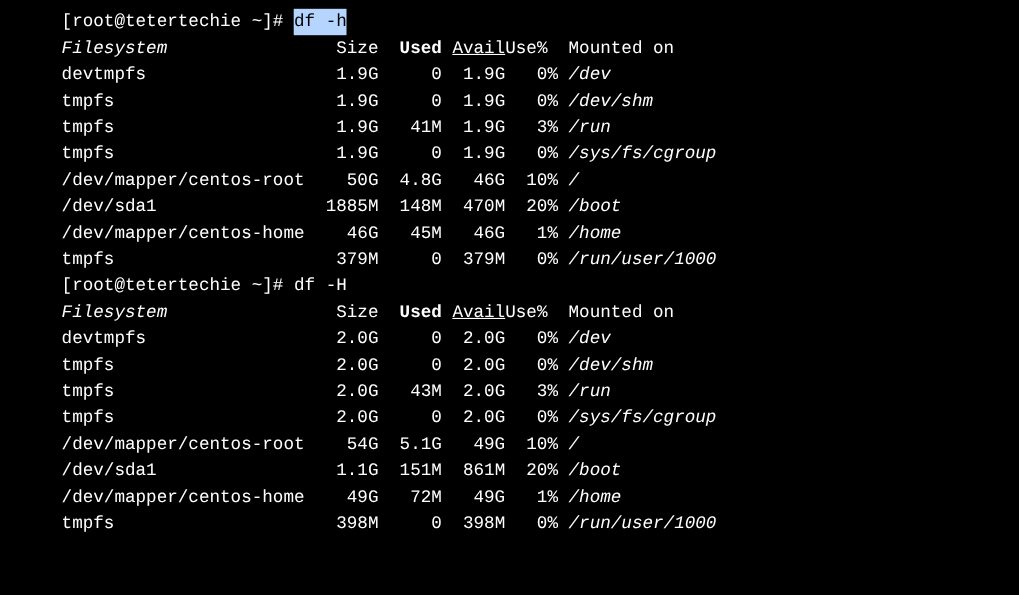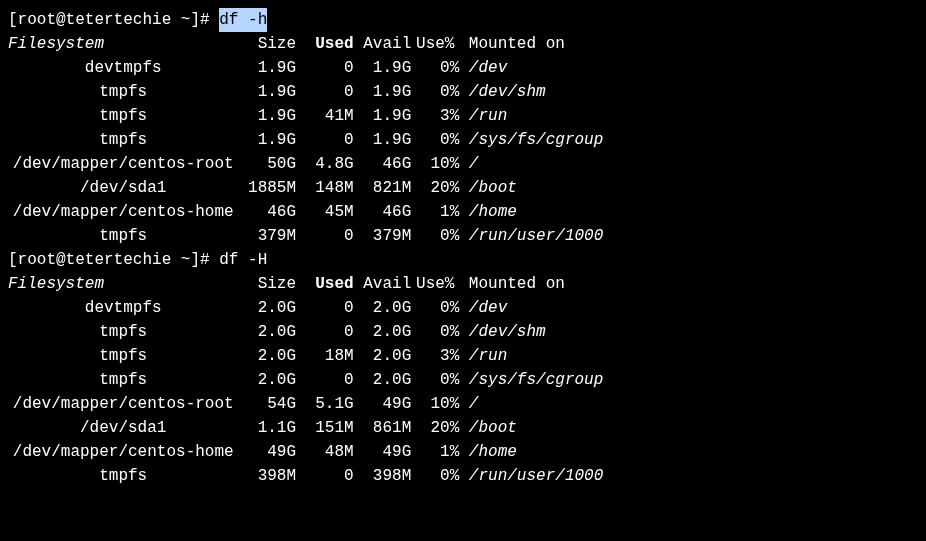--- a/index.html
+++ b/index.html
@@ -14,58 +14,59 @@
       font-size: 16px;
       line-height: 1.5;
       padding: 8px;
       width: 926px;
       height: 541px;
       overflow: hidden;
     }
     .line {
       white-space: pre;
       display: flex;
+      margin-left: 48px;
     }
     .prompt-line {
       display: flex;
     }
     .highlight {
       background: #b5d5ff;
       color: #000;
     }
-    .col-fs   { display: inline-block; width: 24ch; text-align: center; }
+    .col-fs   { display: inline-block; width: 24ch; text-align: left; }
     .col-size { display: inline-block; width: 6ch;  text-align: right; }
     .col-used { display: inline-block; width: 6ch;  text-align: right; }
     .col-avail{ display: inline-block; width: 6ch;  text-align: right; }
     .col-usep { display: inline-block; width: 5ch;  text-align: right; }
     .col-mnt  { display: inline-block; padding-left: 1ch; text-align: center; font-style: italic; }
     .hdr-fs   { display: inline-block; width: 24ch; text-align: left; font-style: italic; }
     .hdr-size { display: inline-block; width: 6ch;  text-align: right; }
     .hdr-used { display: inline-block; width: 6ch;  text-align: right; font-weight: bold; }
-    .hdr-avail{ display: inline-block; width: 6ch;  text-align: right; }
-    .hdr-usep { display: inline-block; width: 5ch;  text-align: center; }
+    .hdr-avail{ display: inline-block; width: 6ch;  text-align: right; text-decoration: underline; }
+    .hdr-usep { display: inline-block; width: 5ch;  text-align: left; }
     .hdr-mnt  { display: inline-block; padding-left: 1ch; text-align: center; }
   </style>
 </head>
 <body>
 
 <div id="terminal">
     <div class="line prompt-line"><span>[root@tetertechie ~]# </span><span class="highlight">df -h</span></div>
     <div class="line"><span class="hdr-fs">Filesystem</span><span class="hdr-size">Size</span><span class="hdr-used">Used</span><span class="hdr-avail">Avail</span><span class="hdr-usep">Use%</span><span class="hdr-mnt">Mounted on</span></div>
     <div class="line"><span class="col-fs">devtmpfs</span><span class="col-size">1.9G</span><span class="col-used">0</span><span class="col-avail">1.9G</span><span class="col-usep">0%</span><span class="col-mnt">/dev</span></div>
     <div class="line"><span class="col-fs">tmpfs</span><span class="col-size">1.9G</span><span class="col-used">0</span><span class="col-avail">1.9G</span><span class="col-usep">0%</span><span class="col-mnt">/dev/shm</span></div>
     <div class="line"><span class="col-fs">tmpfs</span><span class="col-size">1.9G</span><span class="col-used">41M</span><span class="col-avail">1.9G</span><span class="col-usep">3%</span><span class="col-mnt">/run</span></div>
     <div class="line"><span class="col-fs">tmpfs</span><span class="col-size">1.9G</span><span class="col-used">0</span><span class="col-avail">1.9G</span><span class="col-usep">0%</span><span class="col-mnt">/sys/fs/cgroup</span></div>
     <div class="line"><span class="col-fs">/dev/mapper/centos-root</span><span class="col-size">50G</span><span class="col-used">4.8G</span><span class="col-avail">46G</span><span class="col-usep">10%</span><span class="col-mnt">/</span></div>
-    <div class="line"><span class="col-fs">/dev/sda1</span><span class="col-size">1885M</span><span class="col-used">148M</span><span class="col-avail">821M</span><span class="col-usep">20%</span><span class="col-mnt">/boot</span></div>
+    <div class="line"><span class="col-fs">/dev/sda1</span><span class="col-size">1885M</span><span class="col-used">148M</span><span class="col-avail">470M</span><span class="col-usep">20%</span><span class="col-mnt">/boot</span></div>
     <div class="line"><span class="col-fs">/dev/mapper/centos-home</span><span class="col-size">46G</span><span class="col-used">45M</span><span class="col-avail">46G</span><span class="col-usep">1%</span><span class="col-mnt">/home</span></div>
     <div class="line"><span class="col-fs">tmpfs</span><span class="col-size">379M</span><span class="col-used">0</span><span class="col-avail">379M</span><span class="col-usep">0%</span><span class="col-mnt">/run/user/1000</span></div>
     <div class="line prompt-line"><span>[root@tetertechie ~]# </span><span>df -H</span></div>
     <div class="line"><span class="hdr-fs">Filesystem</span><span class="hdr-size">Size</span><span class="hdr-used">Used</span><span class="hdr-avail">Avail</span><span class="hdr-usep">Use%</span><span class="hdr-mnt">Mounted on</span></div>
     <div class="line"><span class="col-fs">devtmpfs</span><span class="col-size">2.0G</span><span class="col-used">0</span><span class="col-avail">2.0G</span><span class="col-usep">0%</span><span class="col-mnt">/dev</span></div>
     <div class="line"><span class="col-fs">tmpfs</span><span class="col-size">2.0G</span><span class="col-used">0</span><span class="col-avail">2.0G</span><span class="col-usep">0%</span><span class="col-mnt">/dev/shm</span></div>
-    <div class="line"><span class="col-fs">tmpfs</span><span class="col-size">2.0G</span><span class="col-used">18M</span><span class="col-avail">2.0G</span><span class="col-usep">3%</span><span class="col-mnt">/run</span></div>
+    <div class="line"><span class="col-fs">tmpfs</span><span class="col-size">2.0G</span><span class="col-used">43M</span><span class="col-avail">2.0G</span><span class="col-usep">3%</span><span class="col-mnt">/run</span></div>
     <div class="line"><span class="col-fs">tmpfs</span><span class="col-size">2.0G</span><span class="col-used">0</span><span class="col-avail">2.0G</span><span class="col-usep">0%</span><span class="col-mnt">/sys/fs/cgroup</span></div>
     <div class="line"><span class="col-fs">/dev/mapper/centos-root</span><span class="col-size">54G</span><span class="col-used">5.1G</span><span class="col-avail">49G</span><span class="col-usep">10%</span><span class="col-mnt">/</span></div>
     <div class="line"><span class="col-fs">/dev/sda1</span><span class="col-size">1.1G</span><span class="col-used">151M</span><span class="col-avail">861M</span><span class="col-usep">20%</span><span class="col-mnt">/boot</span></div>
-    <div class="line"><span class="col-fs">/dev/mapper/centos-home</span><span class="col-size">49G</span><span class="col-used">48M</span><span class="col-avail">49G</span><span class="col-usep">1%</span><span class="col-mnt">/home</span></div>
+    <div class="line"><span class="col-fs">/dev/mapper/centos-home</span><span class="col-size">49G</span><span class="col-used">72M</span><span class="col-avail">49G</span><span class="col-usep">1%</span><span class="col-mnt">/home</span></div>
     <div class="line"><span class="col-fs">tmpfs</span><span class="col-size">398M</span><span class="col-used">0</span><span class="col-avail">398M</span><span class="col-usep">0%</span><span class="col-mnt">/run/user/1000</span></div>
   </div>
 
 </body></html>

